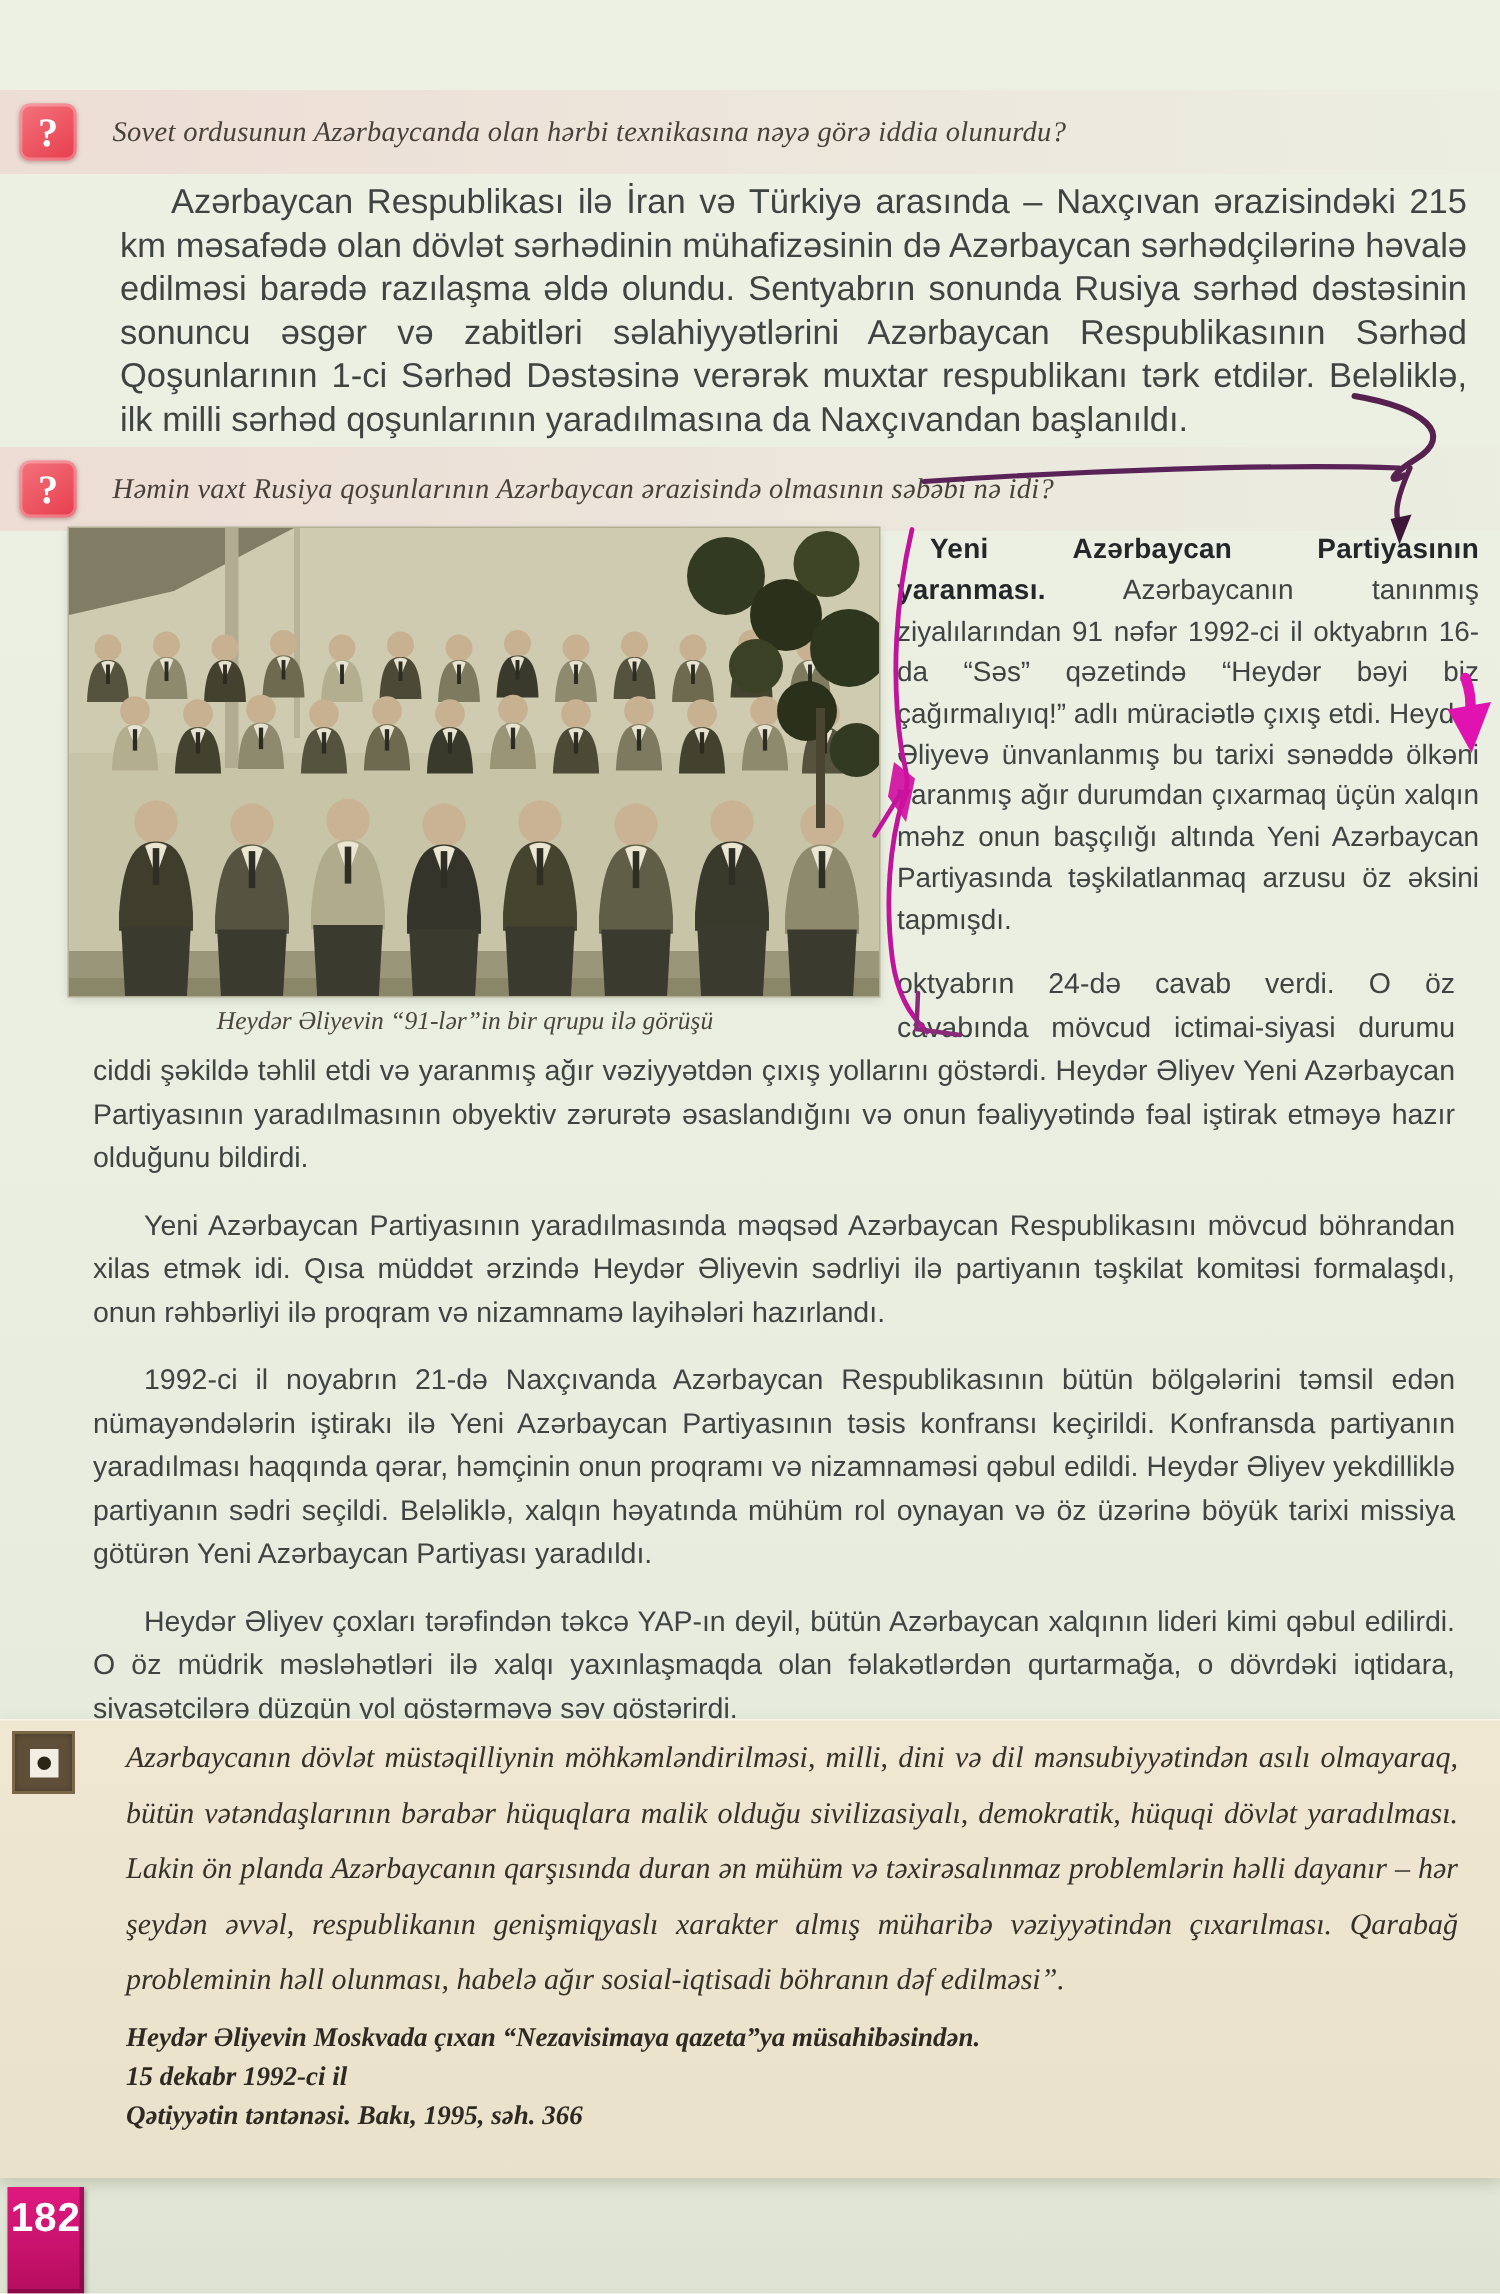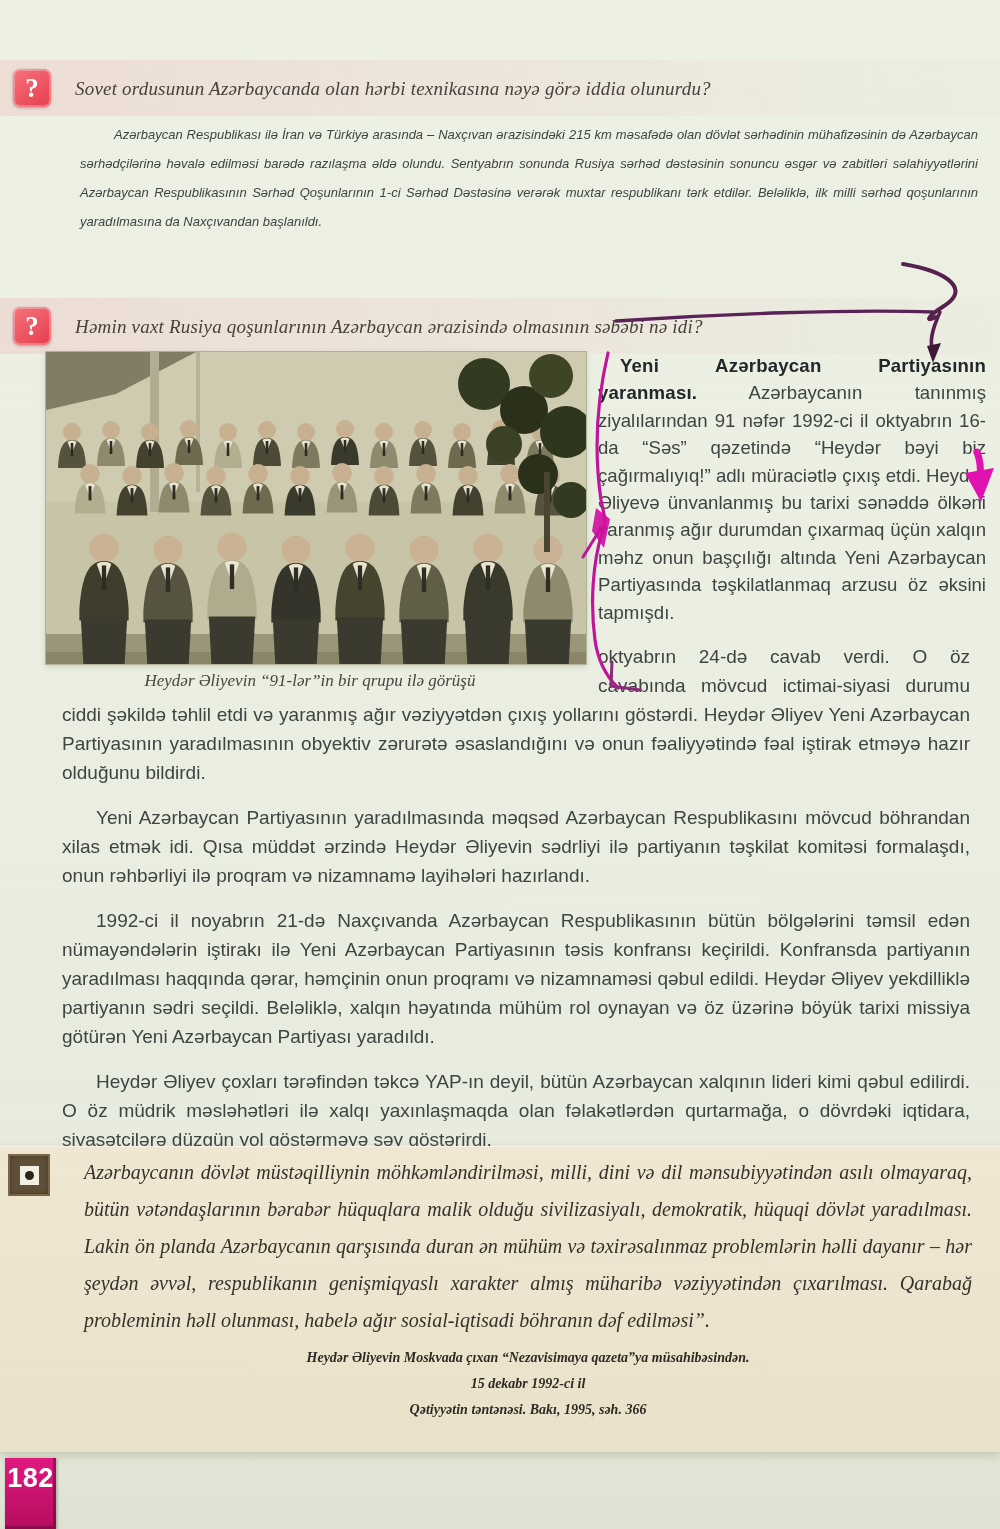--- a/index.html
+++ b/index.html
@@ -15,21 +15,21 @@
   .qband2{top:298px;}
   .qicon{flex:none;width:38px;height:38px;border-radius:7px;
     background:linear-gradient(145deg,#f4737c,#e73d4d);
     box-shadow:0 1px 3px rgba(90,30,30,.35), inset 0 0 0 2px rgba(255,255,255,.28);
     color:#fff;display:flex;align-items:center;justify-content:center;
     font-weight:bold;font-size:27px;font-family:"Liberation Serif",serif;}
   .qtext{margin:0;padding-top:8px;font-family:"Liberation Serif",serif;font-style:italic;
     font-size:19px;line-height:24px;color:#47403b;letter-spacing:.2px;}
   
   .para1{position:absolute;top:120px;left:80px;right:22px;margin:0;
-    font-size:13px;line-height:29px;text-align:justify;text-indent:34px;font-style:italic;}
+    font-size:23px;line-height:29px;text-align:justify;text-indent:34px;}
   
   .flow{position:absolute;top:352px;left:46px;right:14px;}
   .flow::after{content:"";display:block;clear:both;}
   .photo-float{float:left;width:528px;margin:2px 24px 4px 20px;}
   .photo{width:540px;height:312px;background:#c6c2a6;box-shadow:0 0 0 1px #b4b096,0 2px 6px rgba(90,90,70,.25);}
   .photo svg{display:block;width:100%;height:100%;}
   .photo-float figcaption{margin-top:7px;text-align:center;
     font-family:"Liberation Serif",serif;font-style:italic;font-size:17px;color:#4a443e;}
   .col-p{margin:0;font-size:18.6px;line-height:27.4px;text-align:justify;}
   .col-p .b{font-weight:bold;color:#24272a;letter-spacing:.2px;}
@@ -42,21 +42,21 @@
     background:linear-gradient(180deg,#efe7d2,#eae1ca);
     box-shadow:0 4px 9px rgba(140,140,110,.35), inset 0 1px 0 rgba(255,255,255,.5);}
   .src-icon{position:absolute;left:8px;top:8px;width:42px;height:42px;background:#5f4e38;
     box-shadow:inset 0 0 0 2px #7a6747, inset 0 0 6px rgba(0,0,0,.5);
     display:flex;align-items:center;justify-content:center;}
   .src-icon .sq{width:19px;height:19px;background:#f2eee4;display:flex;align-items:center;justify-content:center;}
   .src-icon .dot{width:9px;height:9px;border-radius:50%;background:#2b2517;}
   .qbody{position:absolute;left:84px;right:28px;top:8px;}
   .qbody p{margin:0;font-family:"Liberation Serif",serif;font-style:italic;
     font-size:20px;line-height:37px;text-align:justify;color:#35312a;}
-  .qbody .attr{font-weight:bold;text-align:center;font-size:14px;line-height:26px;color:#2e2a23;}
+  .qbody .attr{font-weight:bold;text-align:left;font-size:18px;line-height:26px;color:#2e2a23;}
   .qbody .attr.first{margin-top:6px;}
   
   .pagenum{position:absolute;left:5px;top:1458px;width:51px;height:71px;
     background:linear-gradient(180deg,#e0197f,#b50d5e);
     box-shadow:inset -3px -3px 0 rgba(90,5,50,.45), 1px 1px 3px rgba(0,0,0,.3);
     color:#fff;font-weight:bold;font-size:27px;letter-spacing:.5px;
     display:flex;justify-content:center;padding-top:5px;box-sizing:border-box;}
   
   .pen{position:absolute;left:0;top:0;width:1000px;height:1529px;pointer-events:none;z-index:6;}
 </style>

